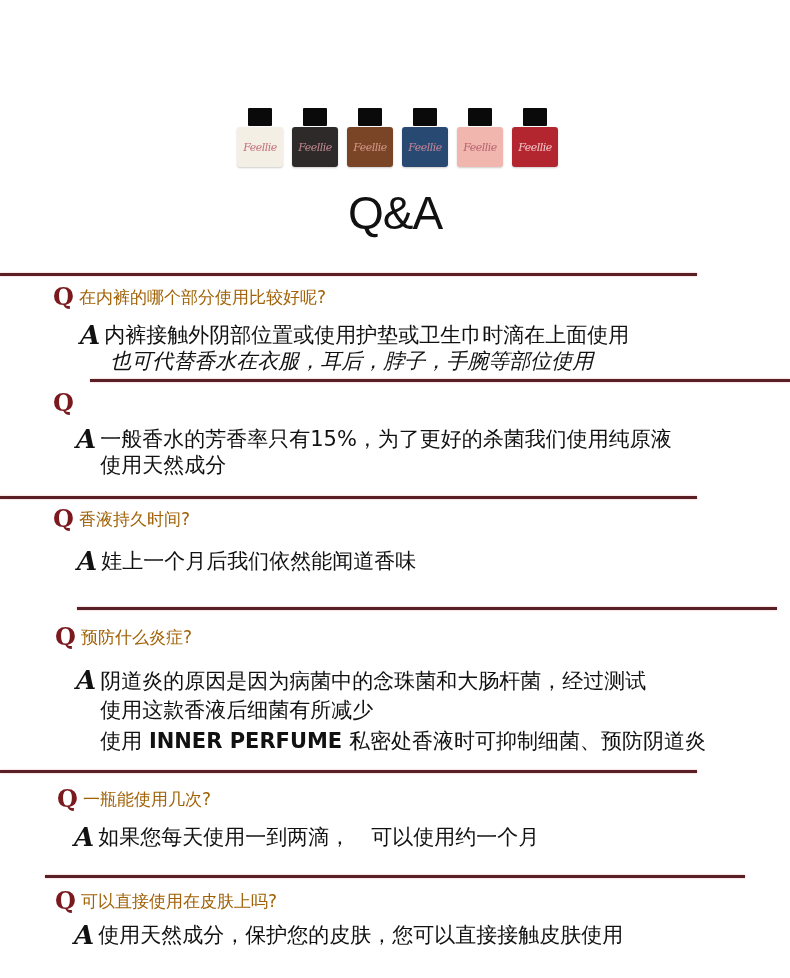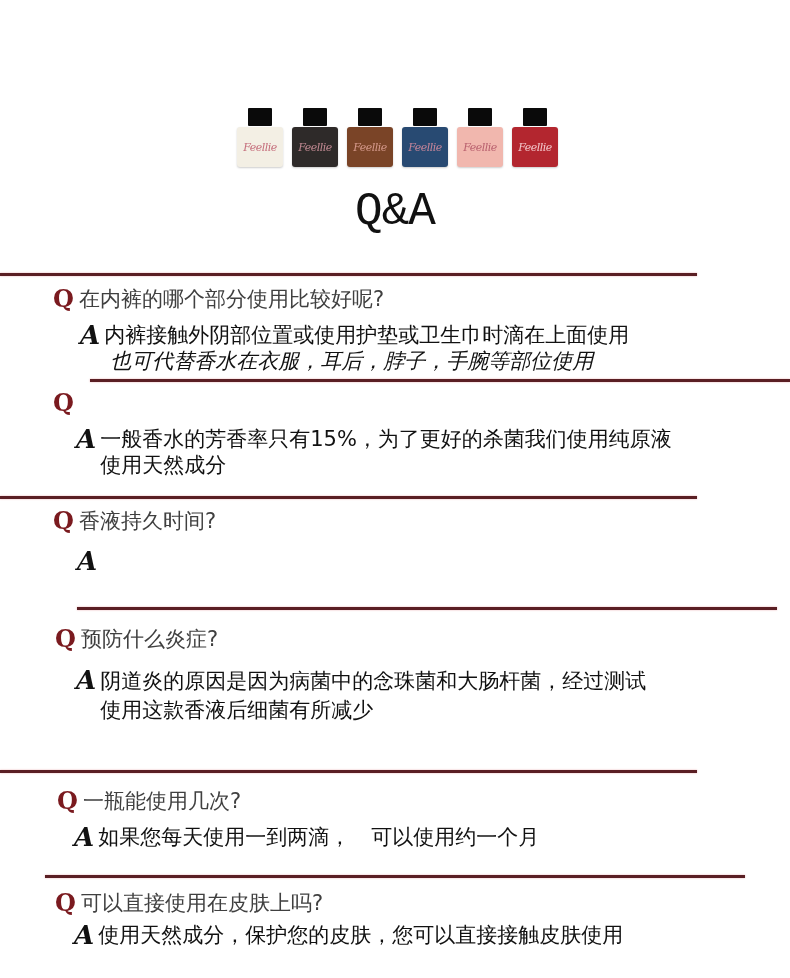--- a/index.html
+++ b/index.html
@@ -5,26 +5,26 @@
     html, body { margin: 0; padding: 0; background: #ffffff; }
     body { width: 790px; height: 978px; position: relative; overflow: hidden;
            font-family: "DejaVu Sans", "Liberation Sans", sans-serif; color: #1a1a1a; }
     .bottles { position: absolute; top: 108px; left: 237px; display: flex; gap: 9px; }
     .bottle { width: 46px; height: 52px; position: relative; }
     .bottle .cap { position: absolute; left: 11px; top: 0; width: 24px; height: 18px; background: #0a0a0a; border-radius: 1px; }
     .bottle .body { position: absolute; left: 0; top: 19px; width: 46px; height: 40px; border-radius: 3px;
                     display: flex; align-items: center; justify-content: center; box-shadow: 0 1px 2px rgba(0,0,0,0.2); }
     .bottle .logo { font-family: "DejaVu Serif", serif; font-style: italic; font-size: 11px; letter-spacing: -0.5px; }
     .title { position: absolute; top: 186px; left: 0; width: 790px; text-align: center;
-             font-family: Liberation Mono, monospace; font-size: 46px; color: #111; letter-spacing: -1px; }
+             font-family: Liberation Sans, sans-serif; font-size: 46px; color: #111; letter-spacing: -1px; }
     .divider { position: absolute; height: 3px; background: #5a1f24; box-shadow: 0 0 2px #e6a8ad; }
     .qa { position: absolute; }
     .q-row { display: flex; align-items: center; }
     .q-mark { font-family: "DejaVu Serif", "Liberation Serif", serif; font-weight: bold; color: #7a1a1f; font-size: 24px; margin-right: 5px; line-height: 1; }
-    .q-text { color: #404040; font-size: 21px; }
+    .q-text { color: #a16207; font-size: 17px; }
     .a-row { display: flex; align-items: flex-start; }
     .a-mark { font-family: "DejaVu Serif", "Liberation Serif", serif; font-style: italic; font-weight: bold; color: #111; font-size: 26px; margin-right: 4px; line-height: 1; }
     .a-lines { display: flex; flex-direction: column; }
     .a-line { font-size: 21px; color: #111; line-height: 26px; white-space: nowrap; }
     .a-line b { font-weight: bold; }
   </style>
 </head>
 <body>
 
 <div class="bottles">
@@ -109,36 +109,42 @@
 <div class="qa" style="top:507px;left:53px;">
   <div class="q-row">
     <span class="q-mark">Q</span>
     <span class="q-text">香液持久时间?</span>
   </div>
 </div>
 <div class="qa" style="top:548px;left:77px;">
   <div class="a-row">
     <span class="a-mark">A</span>
     <div class="a-lines">
+      <span class="a-line">娃上一个月后我们依然能闻道香味</span>
     </div>
   </div>
 </div>
 
 <div class="qa" style="top:625px;left:55px;">
   <div class="q-row">
     <span class="q-mark">Q</span>
     <span class="q-text">预防什么炎症?</span>
   </div>
 </div>
 <div class="qa" style="top:667px;left:76px;">
   <div class="a-row">
     <span class="a-mark">A</span>
     <div class="a-lines">
       <span class="a-line" style="line-height:28px;">阴道炎的原因是因为病菌中的念珠菌和大肠杆菌，经过测试</span>
       <span class="a-line" style="line-height:30px;">使用这款香液后细菌有所减少</span>
+      <span class="a-line" style="line-height:32px;">
+        <span>使用</span>
+        <b>INNER PERFUME</b>
+        <span>私密处香液时可抑制细菌、预防阴道炎</span>
+      </span>
     </div>
   </div>
 </div>
 
 <div class="qa" style="top:787px;left:57px;">
   <div class="q-row">
     <span class="q-mark">Q</span>
     <span class="q-text">一瓶能使用几次?</span>
   </div>
 </div>

